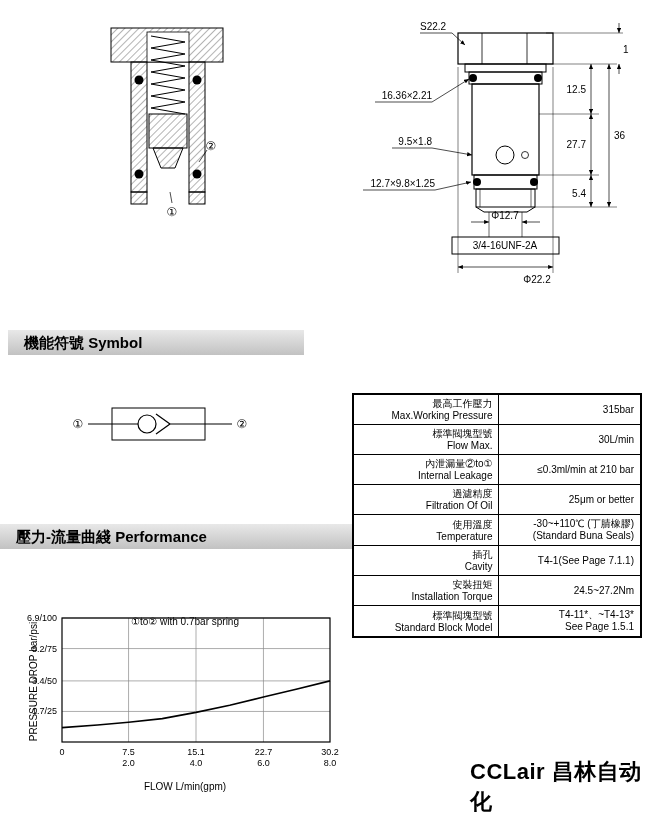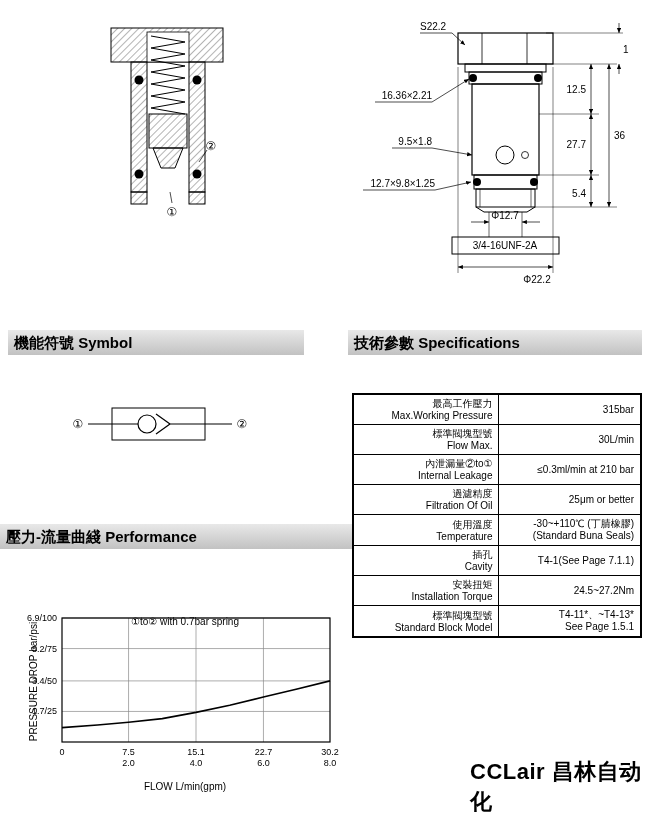--- a/index.html
+++ b/index.html
@@ -1,19 +1,19 @@
 <!DOCTYPE html>
 <html><head>
 <meta charset="utf-8">
 <style>
   html,body{margin:0;padding:0;background:#fff;}
   body{font-family:"Liberation Sans",sans-serif;color:#000;}
   .page{position:relative;width:650px;height:817px;background:#fff;overflow:hidden;}
   svg{position:absolute;overflow:visible;}
-  .section-header{position:absolute;height:25px;line-height:25px;background:linear-gradient(180deg,#e8e8e8,#c2c2c2);font-weight:bold;font-size:15px;padding-left:6px;box-sizing:border-box;}
+  .section-header{position:absolute;height:25px;line-height:25px;background:linear-gradient(180deg,#e8e8e8,#c2c2c2);font-weight:bold;font-size:15px;padding-left:16px;box-sizing:border-box;}
   .spec-table-wrap{position:absolute;left:352px;top:393px;width:290px;text-align:right;}
   table.spec{border-collapse:collapse;width:100%;border:2px solid #000;table-layout:fixed;}
   table.spec td{border:1px solid #000;vertical-align:middle;padding:3px 6px;}
   td.label-cell{width:46%;}
   .cn{font-size:10px;line-height:12px;}
   .en{font-size:10px;line-height:11px;}
   .val{font-size:10px;line-height:12px;}
   .chart-title{position:absolute;left:55px;top:577px;width:260px;text-align:center;font-size:11px;}
   .chart-subtitle{position:absolute;left:55px;top:594px;width:260px;text-align:center;font-size:10px;margin-top:22px;}
   .xlabel{position:absolute;left:55px;top:781px;width:260px;text-align:center;font-size:10px;}
@@ -132,21 +132,20 @@
     <line x1="254" y1="49" x2="254" y2="192" stroke="#000" stroke-width="0.7" marker-start="url(#mS)" marker-end="url(#mE)"></line>
     <text class="dimtext" x="259" y="124">36</text>
 
     <line x1="191" y1="18" x2="268" y2="18" stroke="#000" stroke-width="0.5"></line>
     <line x1="264" y1="8" x2="264" y2="18" stroke="#000" stroke-width="0.7" marker-end="url(#mE)"></line>
     <line x1="264" y1="59" x2="264" y2="49" stroke="#000" stroke-width="0.7" marker-end="url(#mE)"></line>
     <text class="dimtext" x="268" y="38">1</text>
   </svg>
 
   <div class="section-header" style="left:8px;top:330px;width:296px;">機能符號 Symbol</div>
-  <div class="section-header" style="left:348px;top:330px;width:294px;">技術參數 Specifications</div>
   <div class="section-header" style="left:0;top:524px;width:352px;">壓力-流量曲綫 Performance</div>
 
   <svg style="left:60px;top:398px;" width="200" height="52" viewBox="0 0 200 52">
     <rect x="52" y="10" width="93" height="32" fill="none" stroke="#000" stroke-width="1"></rect>
     <line x1="28" y1="26" x2="78" y2="26" stroke="#000" stroke-width="1"></line>
     <circle cx="87" cy="26" r="9" fill="#fff" stroke="#000" stroke-width="1.2"></circle>
     <line x1="96" y1="16" x2="110" y2="26" stroke="#000" stroke-width="1.2"></line>
     <line x1="96" y1="36" x2="110" y2="26" stroke="#000" stroke-width="1.2"></line>
     <line x1="110" y1="26" x2="172" y2="26" stroke="#000" stroke-width="1"></line>
     <text class="porttext" x="18" y="30" text-anchor="middle">①</text>

